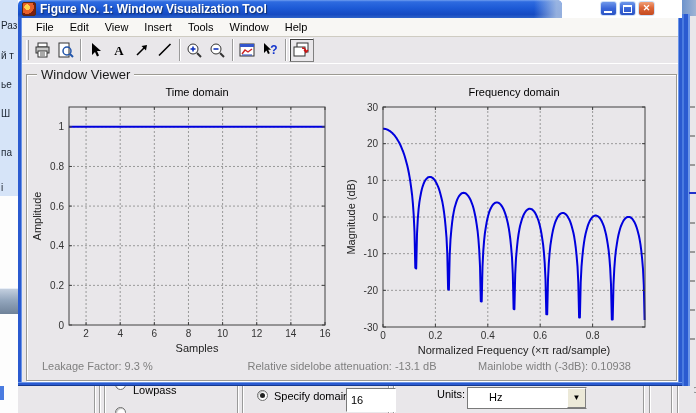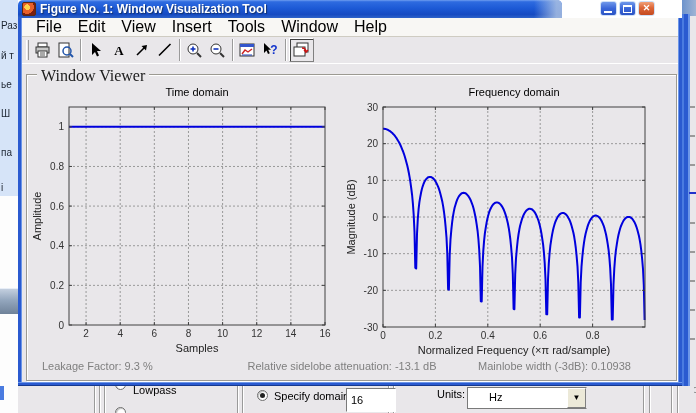--- a/index.html
+++ b/index.html
@@ -61,34 +61,34 @@
   .tb-btn.max span{position:absolute;left:3px;top:3px;width:9px;height:8px;border:1px solid #fff;border-top-width:2px;}
 
   .win-border-l{position:absolute;left:0;top:18px;width:4px;height:364px;background:linear-gradient(90deg,#2a5ad0 0 3px,#6c96e8 3px);}
   .win-border-r{position:absolute;left:660px;top:18px;width:4px;height:364px;background:linear-gradient(90deg,#6c96e8 0 1px,#2a5ad0 1px);}
   .win-border-b{position:absolute;left:0;top:382px;width:664px;height:4px;background:linear-gradient(180deg,#6c96e8 0 1px,#2a5ad0 1px 3px,#16398e 3px);}
 
   .client{position:absolute;left:4px;top:18px;width:656px;height:364px;background:#e9e7ea;}
 
   .menubar{position:absolute;left:0;top:0;width:656px;height:19px;background:#f8f7f4;
     border-bottom:1px solid #cfccc2;display:flex;align-items:center;padding-left:6px;}
-  .menu-item{font-size:16px;color:#000;padding:8px 8px;white-space:nowrap;}
+  .menu-item{font-size:11px;color:#000;padding:8px 8px;white-space:nowrap;}
 
   .toolbar{position:absolute;left:0;top:19px;width:656px;height:27px;background:#e9e7ea;
     border-bottom:1px solid #ffffff;display:flex;align-items:center;padding-left:3px;}
   .grip{width:3px;height:20px;border-left:1px solid #fff;border-right:1px solid #9a9a9a;margin:0 2px 0 1px;}
   .tool{width:23px;height:22px;display:flex;align-items:center;justify-content:center;}
   .tsep{width:1px;height:22px;background:#9a9a9a;box-shadow:1px 0 0 #fff;margin:0 3px;}
   .tool.toggle{border:1px solid #fff;border-right-color:#808080;border-bottom-color:#808080;
     box-shadow:1px 1px 0 #404040 inset;width:25px;height:24px;background:#e9e7ea;}
 
   .groupbox{position:absolute;left:4px;top:56px;width:651px;height:307px;
     border:1px solid #9c9a92;box-shadow:1px 1px 0 #ffffff, inset 1px 1px 0 #ffffff;}
   .groupbox-label{position:absolute;left:10px;top:-8px;background:#e9e7ea;padding:0 4px;
-    font-size:16px;color:#1a1a1a;font-family:Liberation Serif, serif;}
+    font-size:13px;color:#1a1a1a;}
 
   .chart{position:absolute;}
   .chart text{font-family:"Liberation Sans",sans-serif;fill:#333333;}
   .chart .tick-label{font-size:10px;}
   .chart .ax-title{font-size:11px;fill:#000;}
   .chart .ax-label{font-size:11px;fill:#222;}
 
   .stats{position:absolute;font-size:11px;color:#7f7f7f;white-space:nowrap;}
 </style>
 </head>

